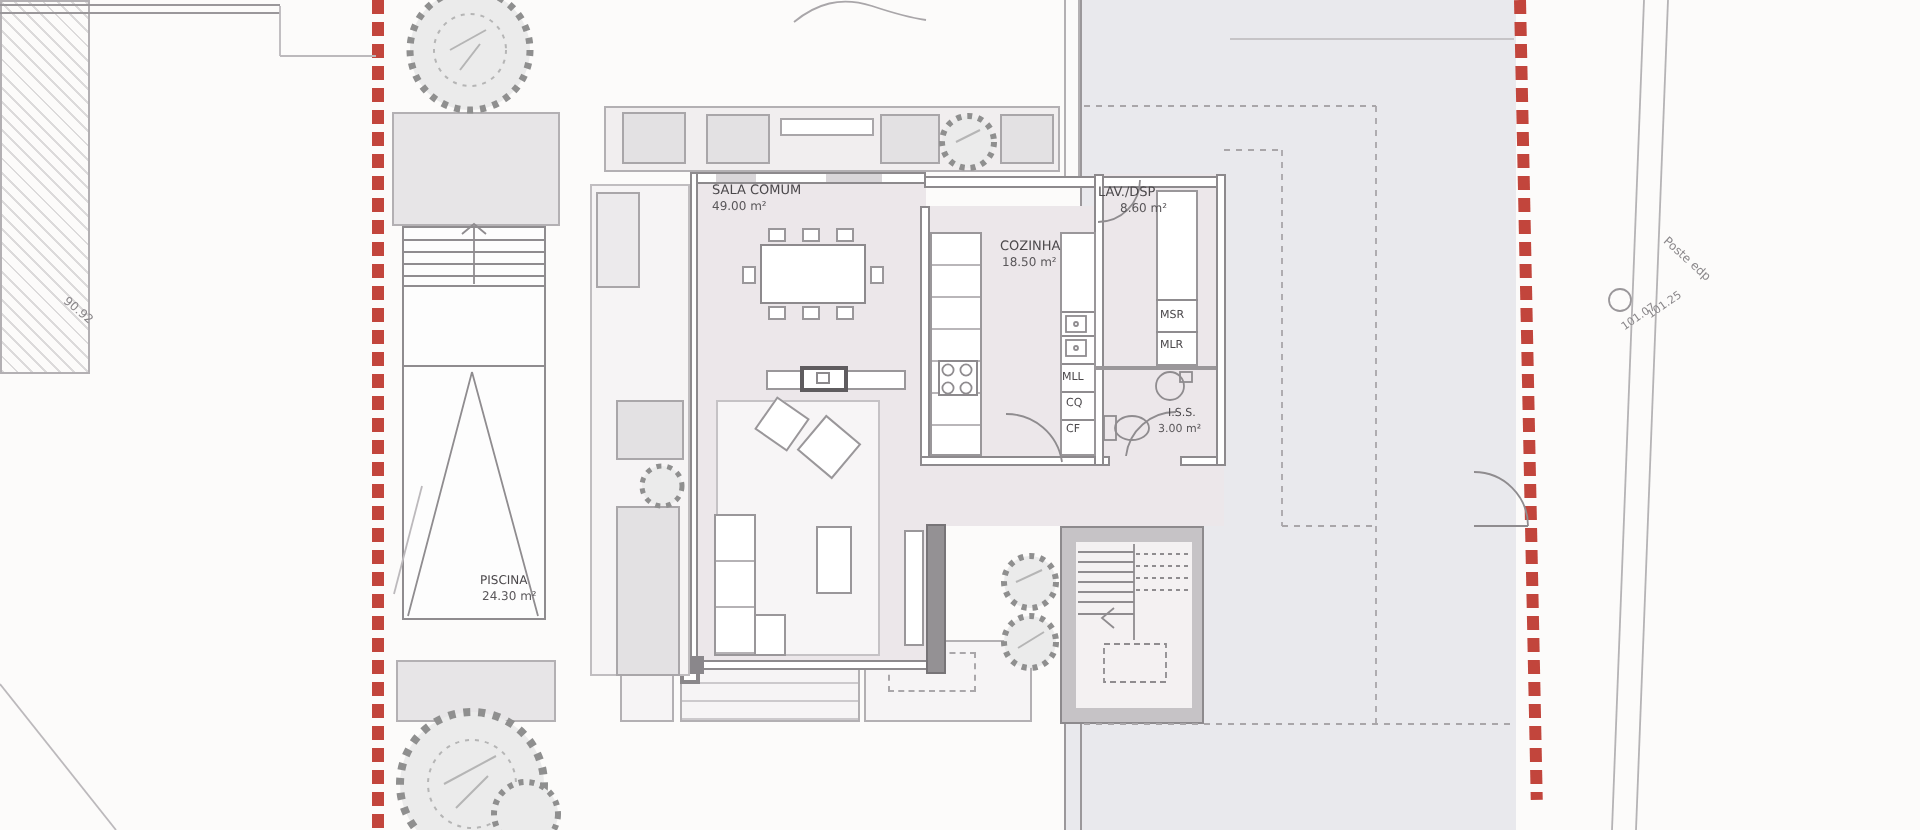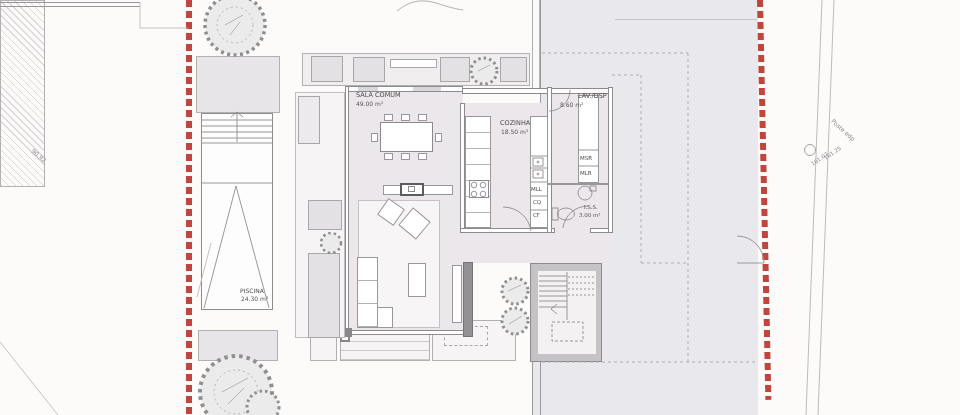--- a/index.html
+++ b/index.html
@@ -207,21 +207,21 @@
         </g>
     </g>
   </svg>
 
   <div class="lbl" style="left:356px;top:92px;font-size:6.5px;">SALA COMUM</div>
   <div class="lbl" style="left:356px;top:101px;font-size:6px;color:#5a575a;">49.00 m²</div>
 
   <div class="lbl" style="left:500px;top:120px;font-size:6.5px;">COZINHA</div>
   <div class="lbl" style="left:501px;top:129px;font-size:6px;color:#5a575a;">18.50 m²</div>
 
-  <div class="lbl" style="left:578px;top:93px;font-size:6.5px;">LAV./DSP</div>
+  <div class="lbl" style="left:549px;top:93px;font-size:6.5px;">LAV./DSP</div>
   <div class="lbl" style="left:560px;top:102px;font-size:6px;color:#5a575a;">8.60 m²</div>
 
   <div class="lbl" style="left:584px;top:204px;font-size:5.5px;">I.S.S.</div>
   <div class="lbl" style="left:579px;top:212px;font-size:5.5px;color:#5a575a;">3.00 m²</div>
 
   <div class="lbl" style="left:240px;top:288px;font-size:6px;">PISCINA</div>
   <div class="lbl" style="left:241px;top:296px;font-size:6px;color:#5a575a;">24.30 m²</div>
 
   <div class="lbl" style="left:580px;top:155px;font-size:5.5px;">MSR</div>
   <div class="lbl" style="left:580px;top:170px;font-size:5.5px;">MLR</div>

